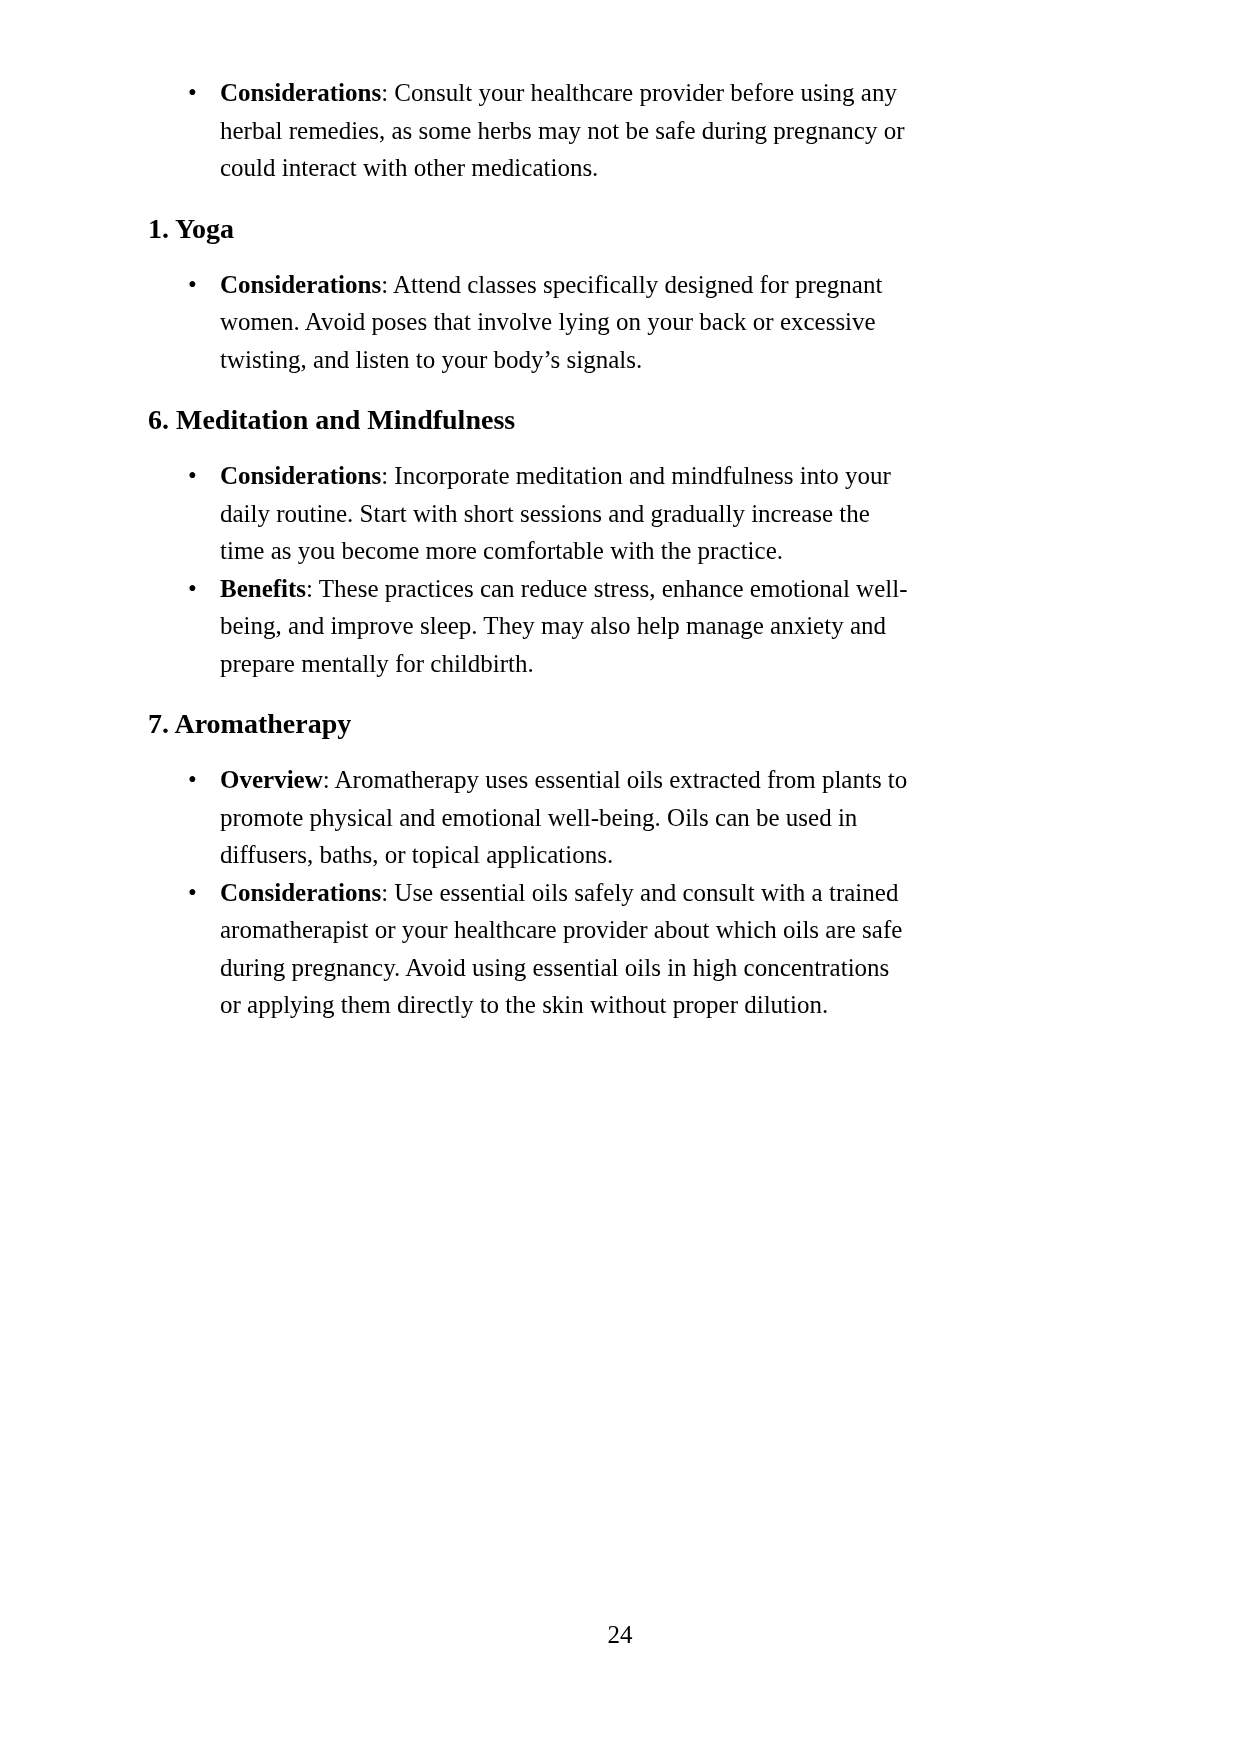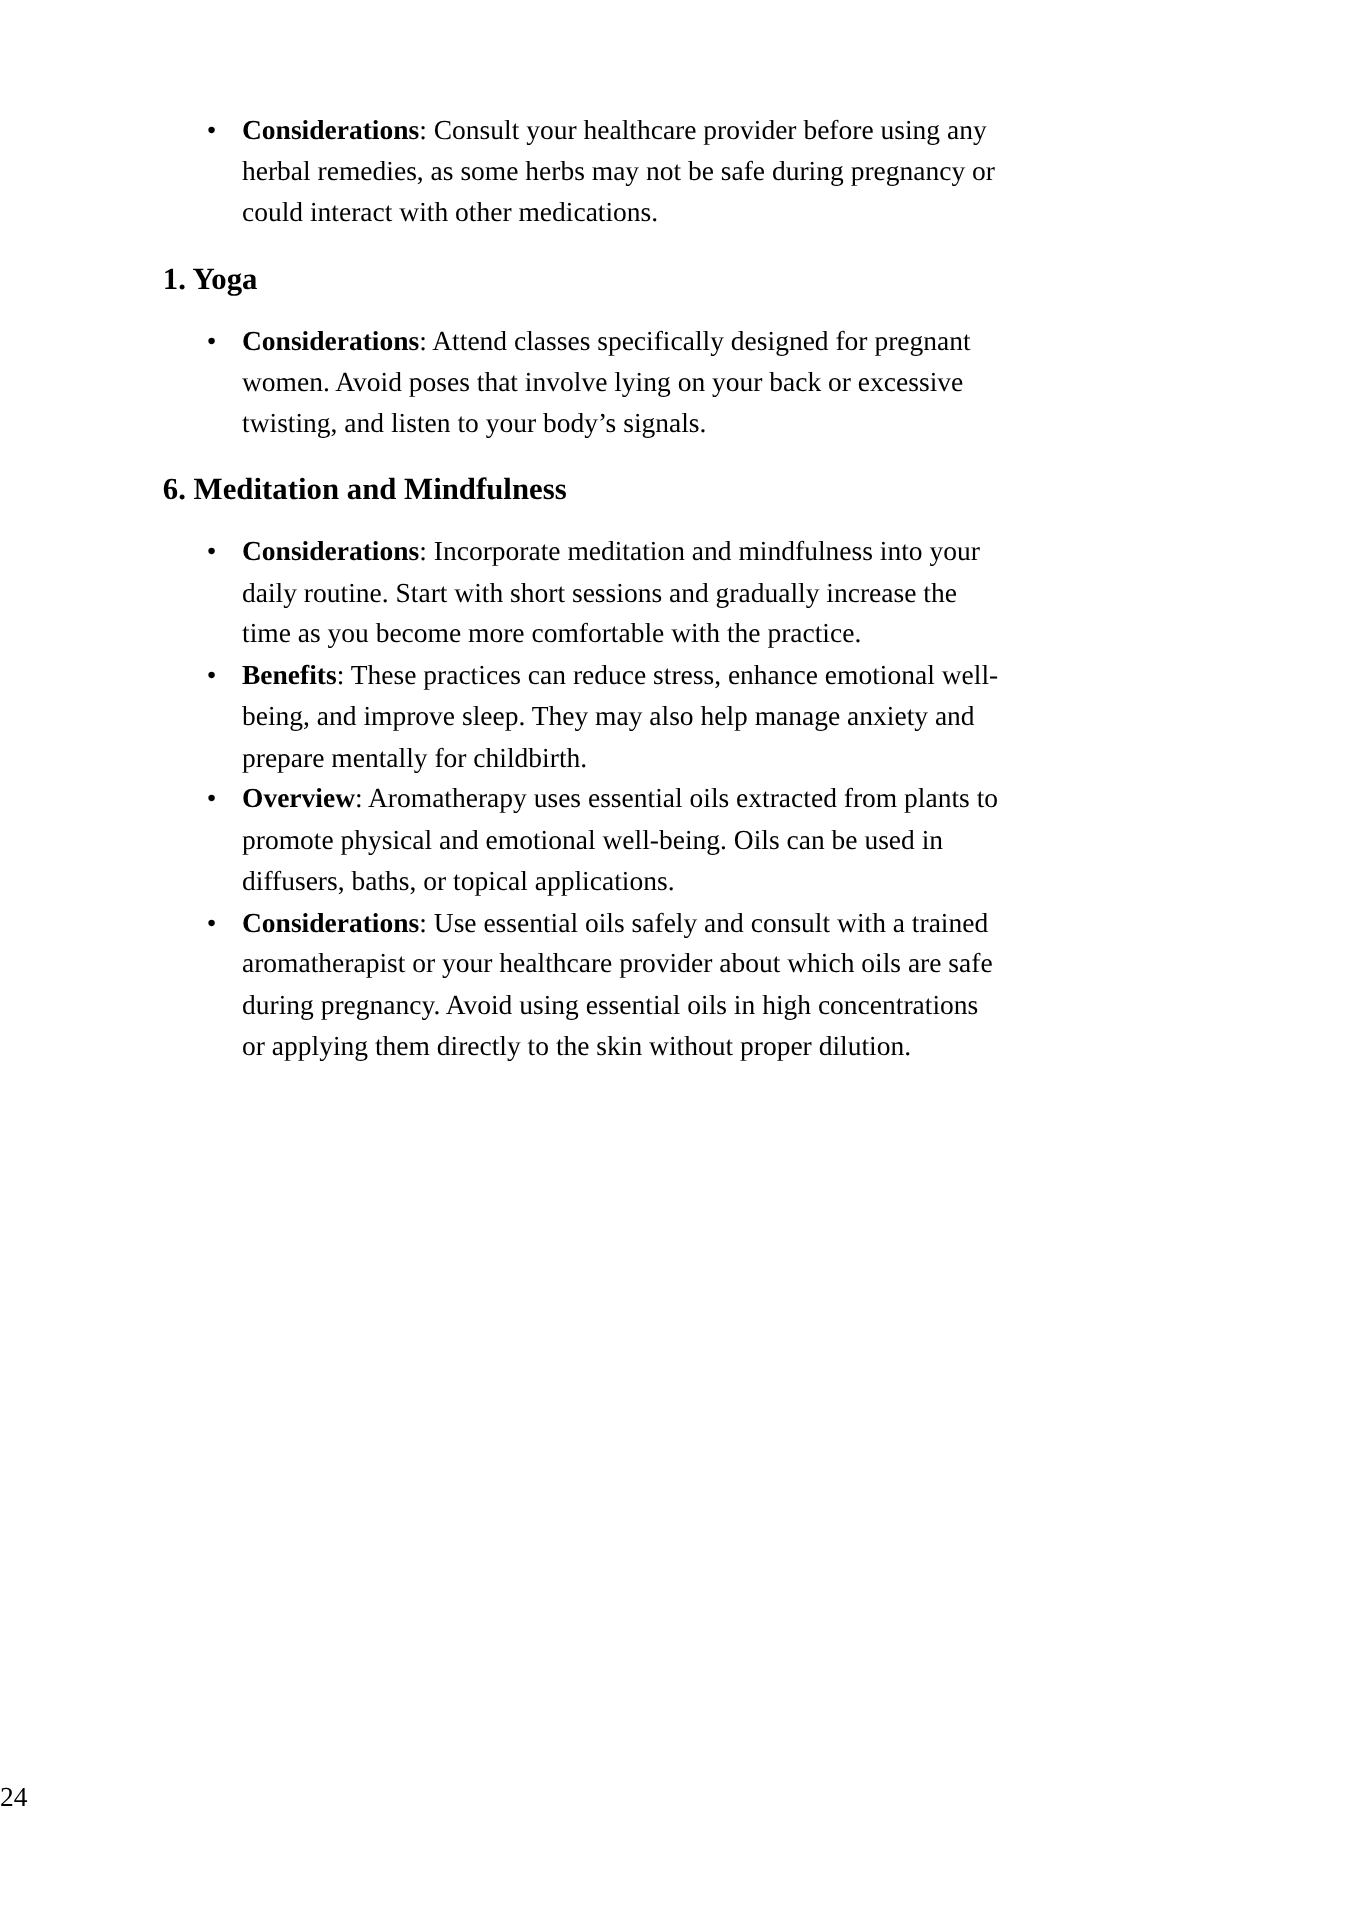--- a/index.html
+++ b/index.html
@@ -10,21 +10,21 @@
   .page {
     position: relative;
     width: 1240px;
     height: 1755px;
     background: #ffffff;
     color: #000000;
     font-family: "Liberation Serif", "DejaVu Serif", serif;
     font-size: 25px;
     line-height: 37.5px;
     box-sizing: border-box;
-    padding: 100px 150px 0 148px;
+    padding: 74px 150px 0 148px;
     overflow: hidden;
   }
   h3.section-heading {
     font-size: 28px;
     line-height: 36px;
     font-weight: bold;
     margin: 24px 0 19px 0;
     padding: 0;
   }
   ul.bullets {
@@ -49,20 +49,21 @@
     font-weight: bold;
   }
   .bullet-text {
     white-space: pre-wrap;
   }
   .page-number {
     position: absolute;
     top: 1620px;
     left: 0;
     right: 0;
+    text-align: center;
     font-size: 25px;
     line-height: 30px;
     font-family: Liberation Serif, serif;
   }
 </style>
 </head>
 <body>
 
 <div class="page">
 
@@ -82,20 +83,21 @@
   <h3 class="section-heading">6. Meditation and Mindfulness</h3>
   <ul class="bullets">
     <li><span class="bullet-label">Considerations</span><span class="bullet-text">: Incorporate meditation and mindfulness into your
 daily routine. Start with short sessions and gradually increase the
 time as you become more comfortable with the practice.</span></li>
     <li><span class="bullet-label">Benefits</span><span class="bullet-text">: These practices can reduce stress, enhance emotional well-
 being, and improve sleep. They may also help manage anxiety and
 prepare mentally for childbirth.</span></li>
   </ul>
 
+  <h3 class="section-heading">7. Aromatherapy</h3>
   <ul class="bullets">
     <li><span class="bullet-label">Overview</span><span class="bullet-text">: Aromatherapy uses essential oils extracted from plants to
 promote physical and emotional well-being. Oils can be used in
 diffusers, baths, or topical applications.</span></li>
     <li><span class="bullet-label">Considerations</span><span class="bullet-text">: Use essential oils safely and consult with a trained
 aromatherapist or your healthcare provider about which oils are safe
 during pregnancy. Avoid using essential oils in high concentrations
 or applying them directly to the skin without proper dilution.</span></li>
   </ul>
 

